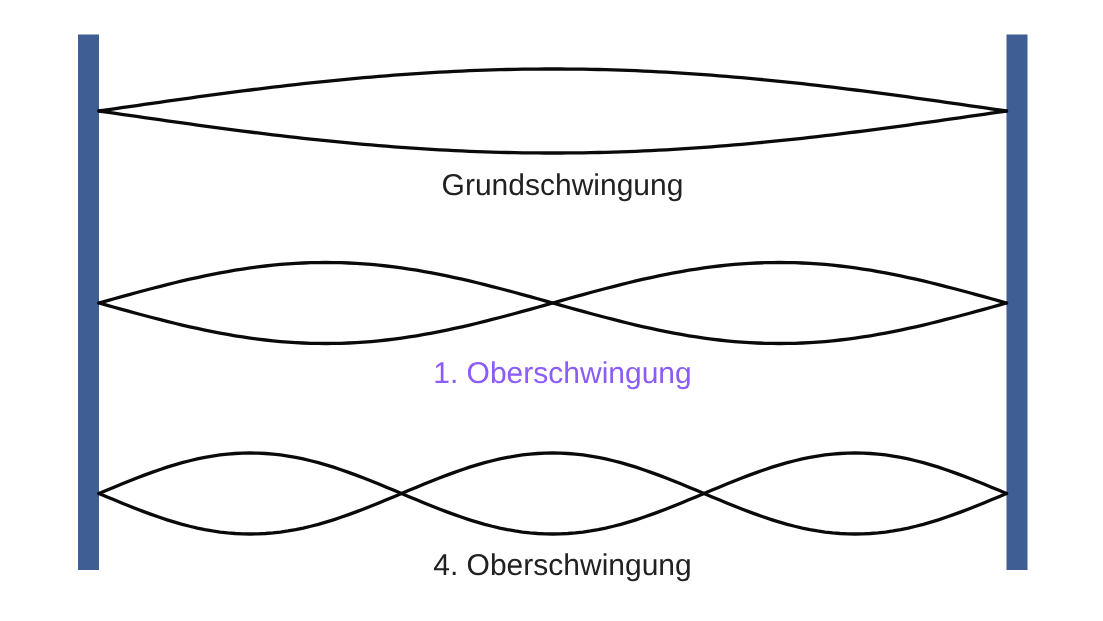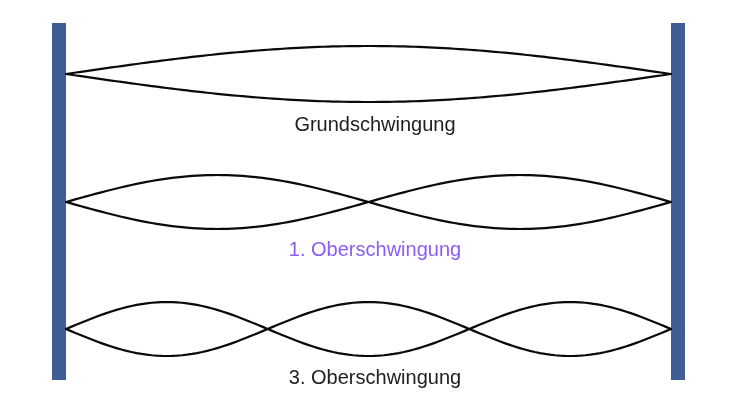--- a/index.html
+++ b/index.html
@@ -50,15 +50,15 @@
         <path d="M66.00 202.00 L71.04 203.41 L76.08 204.82 L81.13 206.22 L86.17 207.61 L91.21 208.99 L96.25 210.34 L101.29 211.68 L106.33 212.98 L111.38 214.26 L116.42 215.50 L121.46 216.71 L126.50 217.87 L131.54 218.99 L136.58 220.07 L141.63 221.09 L146.67 222.06 L151.71 222.98 L156.75 223.84 L161.79 224.64 L166.83 225.38 L171.88 226.06 L176.92 226.67 L181.96 227.21 L187.00 227.68 L192.04 228.08 L197.08 228.41 L202.13 228.67 L207.17 228.85 L212.21 228.96 L217.25 229.00 L222.29 228.96 L227.33 228.85 L232.38 228.67 L237.42 228.41 L242.46 228.08 L247.50 227.68 L252.54 227.21 L257.58 226.67 L262.63 226.06 L267.67 225.38 L272.71 224.64 L277.75 223.84 L282.79 222.98 L287.83 222.06 L292.88 221.09 L297.92 220.07 L302.96 218.99 L308.00 217.87 L313.04 216.71 L318.08 215.50 L323.13 214.26 L328.17 212.98 L333.21 211.68 L338.25 210.34 L343.29 208.99 L348.33 207.61 L353.38 206.22 L358.42 204.82 L363.46 203.41 L368.50 202.00 L373.54 200.59 L378.58 199.18 L383.63 197.78 L388.67 196.39 L393.71 195.01 L398.75 193.66 L403.79 192.32 L408.83 191.02 L413.88 189.74 L418.92 188.50 L423.96 187.29 L429.00 186.13 L434.04 185.01 L439.08 183.93 L444.13 182.91 L449.17 181.94 L454.21 181.02 L459.25 180.16 L464.29 179.36 L469.33 178.62 L474.38 177.94 L479.42 177.33 L484.46 176.79 L489.50 176.32 L494.54 175.92 L499.58 175.59 L504.63 175.33 L509.67 175.15 L514.71 175.04 L519.75 175.00 L524.79 175.04 L529.83 175.15 L534.88 175.33 L539.92 175.59 L544.96 175.92 L550.00 176.32 L555.04 176.79 L560.08 177.33 L565.13 177.94 L570.17 178.62 L575.21 179.36 L580.25 180.16 L585.29 181.02 L590.33 181.94 L595.38 182.91 L600.42 183.93 L605.46 185.01 L610.50 186.13 L615.54 187.29 L620.58 188.50 L625.63 189.74 L630.67 191.02 L635.71 192.32 L640.75 193.66 L645.79 195.01 L650.83 196.39 L655.88 197.78 L660.92 199.18 L665.96 200.59 L671.00 202.00" fill="none" stroke="#0a0a0a" stroke-width="2.2" stroke-linecap="round"></path>
       </g>
     <g>
         <path d="M66.00 329.00 L71.04 326.88 L76.08 324.78 L81.13 322.70 L86.17 320.66 L91.21 318.67 L96.25 316.74 L101.29 314.89 L106.33 313.13 L111.38 311.46 L116.42 309.91 L121.46 308.47 L126.50 307.16 L131.54 305.98 L136.58 304.94 L141.63 304.06 L146.67 303.32 L151.71 302.75 L156.75 302.33 L161.79 302.08 L166.83 302.00 L171.88 302.08 L176.92 302.33 L181.96 302.75 L187.00 303.32 L192.04 304.06 L197.08 304.94 L202.13 305.98 L207.17 307.16 L212.21 308.47 L217.25 309.91 L222.29 311.46 L227.33 313.13 L232.38 314.89 L237.42 316.74 L242.46 318.67 L247.50 320.66 L252.54 322.70 L257.58 324.78 L262.63 326.88 L267.67 329.00 L272.71 331.12 L277.75 333.22 L282.79 335.30 L287.83 337.34 L292.88 339.33 L297.92 341.26 L302.96 343.11 L308.00 344.87 L313.04 346.54 L318.08 348.09 L323.13 349.53 L328.17 350.84 L333.21 352.02 L338.25 353.06 L343.29 353.94 L348.33 354.68 L353.38 355.25 L358.42 355.67 L363.46 355.92 L368.50 356.00 L373.54 355.92 L378.58 355.67 L383.63 355.25 L388.67 354.68 L393.71 353.94 L398.75 353.06 L403.79 352.02 L408.83 350.84 L413.88 349.53 L418.92 348.09 L423.96 346.54 L429.00 344.87 L434.04 343.11 L439.08 341.26 L444.13 339.33 L449.17 337.34 L454.21 335.30 L459.25 333.22 L464.29 331.12 L469.33 329.00 L474.38 326.88 L479.42 324.78 L484.46 322.70 L489.50 320.66 L494.54 318.67 L499.58 316.74 L504.63 314.89 L509.67 313.13 L514.71 311.46 L519.75 309.91 L524.79 308.47 L529.83 307.16 L534.88 305.98 L539.92 304.94 L544.96 304.06 L550.00 303.32 L555.04 302.75 L560.08 302.33 L565.13 302.08 L570.17 302.00 L575.21 302.08 L580.25 302.33 L585.29 302.75 L590.33 303.32 L595.38 304.06 L600.42 304.94 L605.46 305.98 L610.50 307.16 L615.54 308.47 L620.58 309.91 L625.63 311.46 L630.67 313.13 L635.71 314.89 L640.75 316.74 L645.79 318.67 L650.83 320.66 L655.88 322.70 L660.92 324.78 L665.96 326.88 L671.00 329.00" fill="none" stroke="#0a0a0a" stroke-width="2.2" stroke-linecap="round"></path>
         <path d="M66.00 329.00 L71.04 331.12 L76.08 333.22 L81.13 335.30 L86.17 337.34 L91.21 339.33 L96.25 341.26 L101.29 343.11 L106.33 344.87 L111.38 346.54 L116.42 348.09 L121.46 349.53 L126.50 350.84 L131.54 352.02 L136.58 353.06 L141.63 353.94 L146.67 354.68 L151.71 355.25 L156.75 355.67 L161.79 355.92 L166.83 356.00 L171.88 355.92 L176.92 355.67 L181.96 355.25 L187.00 354.68 L192.04 353.94 L197.08 353.06 L202.13 352.02 L207.17 350.84 L212.21 349.53 L217.25 348.09 L222.29 346.54 L227.33 344.87 L232.38 343.11 L237.42 341.26 L242.46 339.33 L247.50 337.34 L252.54 335.30 L257.58 333.22 L262.63 331.12 L267.67 329.00 L272.71 326.88 L277.75 324.78 L282.79 322.70 L287.83 320.66 L292.88 318.67 L297.92 316.74 L302.96 314.89 L308.00 313.13 L313.04 311.46 L318.08 309.91 L323.13 308.47 L328.17 307.16 L333.21 305.98 L338.25 304.94 L343.29 304.06 L348.33 303.32 L353.38 302.75 L358.42 302.33 L363.46 302.08 L368.50 302.00 L373.54 302.08 L378.58 302.33 L383.63 302.75 L388.67 303.32 L393.71 304.06 L398.75 304.94 L403.79 305.98 L408.83 307.16 L413.88 308.47 L418.92 309.91 L423.96 311.46 L429.00 313.13 L434.04 314.89 L439.08 316.74 L444.13 318.67 L449.17 320.66 L454.21 322.70 L459.25 324.78 L464.29 326.88 L469.33 329.00 L474.38 331.12 L479.42 333.22 L484.46 335.30 L489.50 337.34 L494.54 339.33 L499.58 341.26 L504.63 343.11 L509.67 344.87 L514.71 346.54 L519.75 348.09 L524.79 349.53 L529.83 350.84 L534.88 352.02 L539.92 353.06 L544.96 353.94 L550.00 354.68 L555.04 355.25 L560.08 355.67 L565.13 355.92 L570.17 356.00 L575.21 355.92 L580.25 355.67 L585.29 355.25 L590.33 354.68 L595.38 353.94 L600.42 353.06 L605.46 352.02 L610.50 350.84 L615.54 349.53 L620.58 348.09 L625.63 346.54 L630.67 344.87 L635.71 343.11 L640.75 341.26 L645.79 339.33 L650.83 337.34 L655.88 335.30 L660.92 333.22 L665.96 331.12 L671.00 329.00" fill="none" stroke="#0a0a0a" stroke-width="2.2" stroke-linecap="round"></path>
       </g>
   </svg>
 
   <div class="mode-label" style="left: 255px; top: 113px; color: rgb(33, 33, 33); font-size: 20px;">Grundschwingung</div>
   <div class="mode-label" style="left: 255px; top: 238px; color: #8b5cf6; font-size: 20px;">1. Oberschwingung</div>
-  <div class="mode-label" style="left: 255px; top: 366px; color: rgb(33, 33, 33); font-size: 20px;">3. Oberschwingung</div>
+  <div class="mode-label" style="left: 255px; top: 366px; color: rgb(33, 33, 33); font-size: 20px;">4. Oberschwingung</div>
 
 </div>
 
 </body></html>

